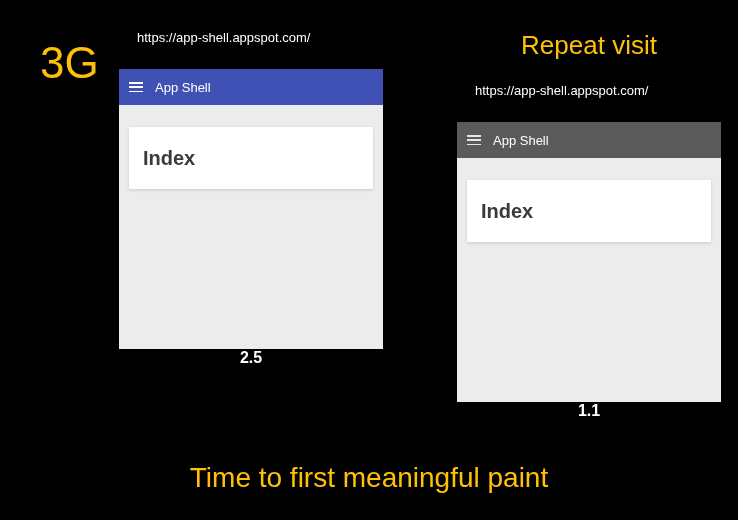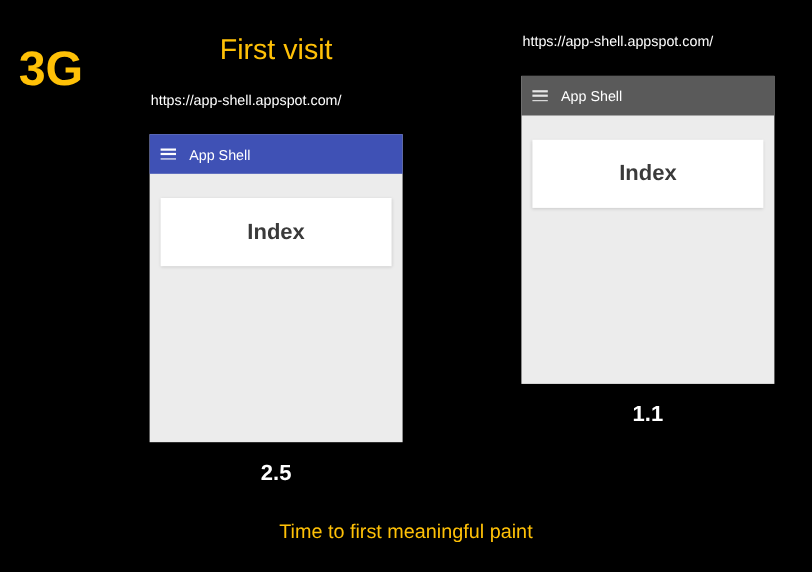--- a/index.html
+++ b/index.html
@@ -11,24 +11,24 @@
       width: 738px;
       height: 520px;
       background: #000000;
       font-family: Arial, Helvetica, sans-serif;
       position: relative;
       overflow: hidden;
     }
     .network-badge {
       position: absolute;
       top: 38px;
-      left: 17px;
+      left: 40px;
       color: #ffc107;
       font-size: 44px;
-      font-weight: 700;
+      font-weight: 400;
     }
     .columns-wrap {
       position: absolute;
       top: 30px;
       left: 135px;
       width: 570px;
       display: flex;
       justify-content: space-between;
     }
     .column {
@@ -45,21 +45,21 @@
     }
     .url-label {
       color: #ffffff;
       font-size: 13px;
       font-weight: 500;
       margin-bottom: 24px;
       align-self: flex-start;
       padding-left: 2px;
     }
     .phone-frame {
-      width: 230px;
+      width: 264px;
       height: 280px;
       background: #ececec;
       display: flex;
       flex-direction: column;
       box-shadow: 0 0 0 1px rgba(0,0,0,0.04);
     }
     .app-bar {
       height: 36px;
       display: flex;
       align-items: center;
@@ -91,71 +91,70 @@
       opacity: 0.85;
     }
     .card {
       margin: 22px 10px 0 10px;
       background: #ffffff;
       height: 62px;
       box-shadow: 0 1px 3px rgba(0,0,0,0.15);
       display: flex;
       align-items: center;
       padding: 0 14px;
-      justify-content: center;
     }
     .card-title {
       color: #3a3a3a;
       font-size: 20px;
       font-weight: 600;
     }
     .timing-value {
       color: #ffffff;
-      font-size: 20px;
+      font-size: 16px;
       font-weight: 600;
-      margin-top: 17px;
+      margin-top: 0;
     }
     .caption {
       position: absolute;
       bottom: 26px;
       left: 0;
       width: 100%;
       text-align: center;
       color: #ffc107;
-      font-size: 18px;
+      font-size: 28px;
       font-weight: 400;
     }
   </style>
 </head>
 <body>
 
 <div class="network-badge">3G</div>
 
 <div class="columns-wrap">
 
   <div class="column">
-    <div class="col-heading">First visit</div>
     <div class="url-label">https://app-shell.appspot.com/</div>
     <div class="phone-frame">
       <div class="app-bar first">
         <span class="hamburger">
           <span></span>
             <span></span>
             <span></span>
         </span>
         <span>App Shell</span>
       </div>
       <div class="card">
         <span class="card-title">Index</span>
       </div>
     </div>
     <div class="timing-value">2.5</div>
   </div>
 
   <div class="column">
+    <div class="col-heading">Repeat visit</div>
     <div class="url-label">https://app-shell.appspot.com/</div>
     <div class="phone-frame">
       <div class="app-bar repeat">
         <span class="hamburger">
           <span></span>
             <span></span>
             <span></span>
         </span>
         <span>App Shell</span>
       </div>

